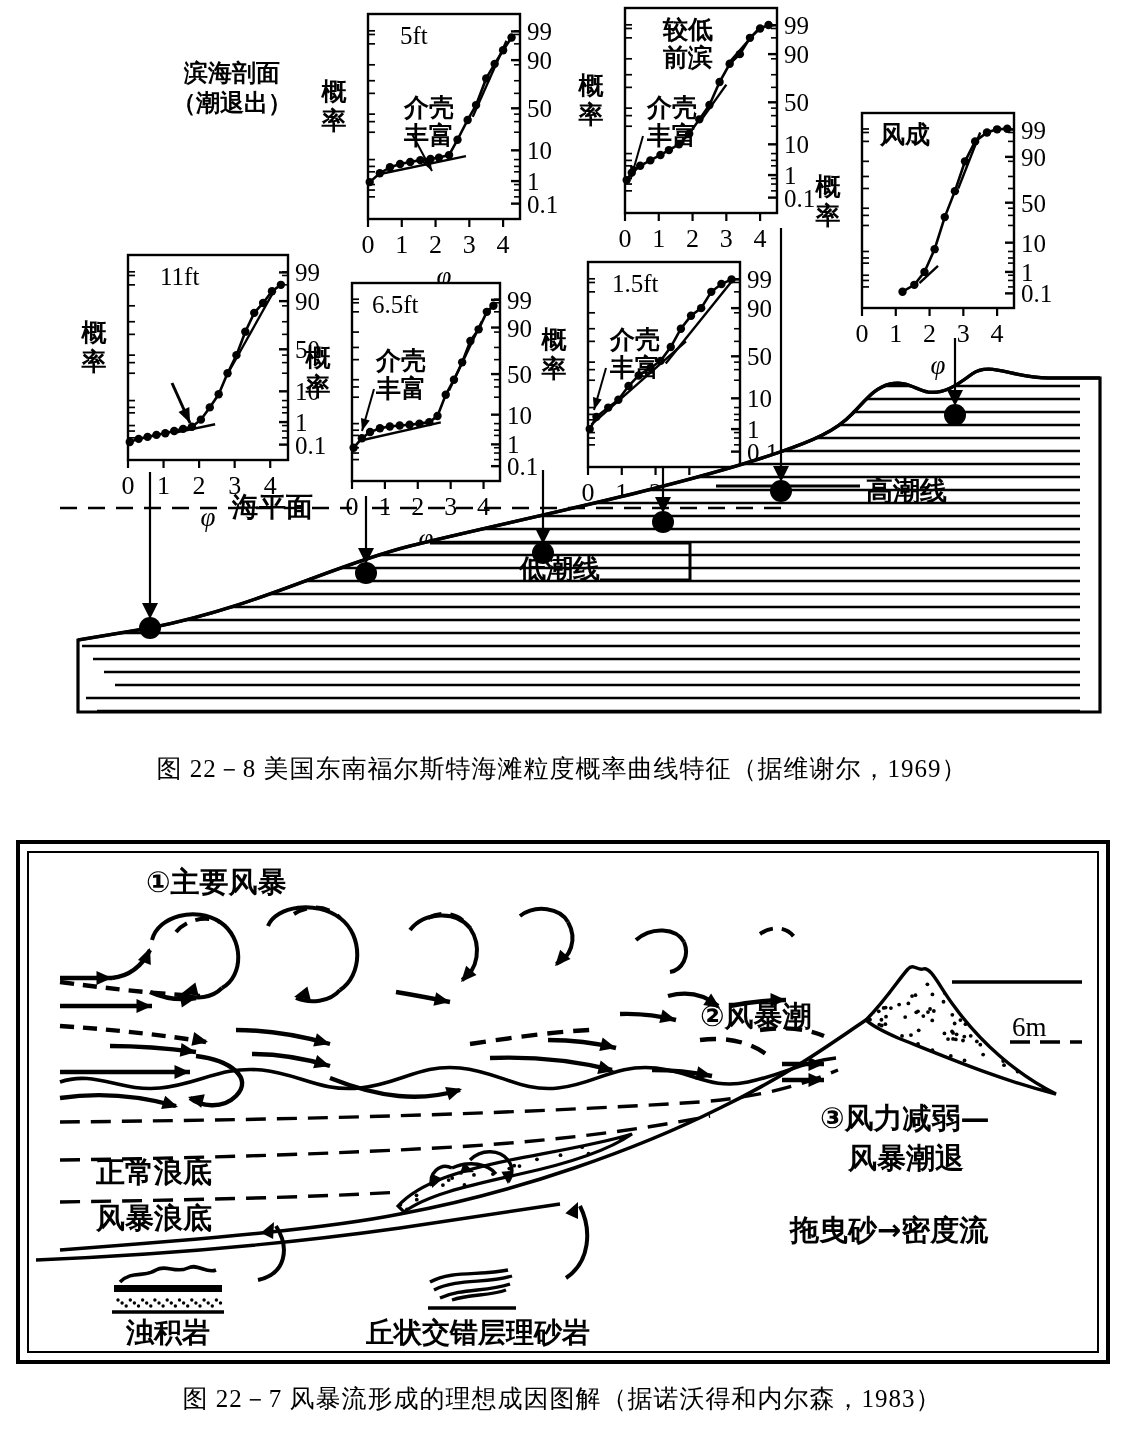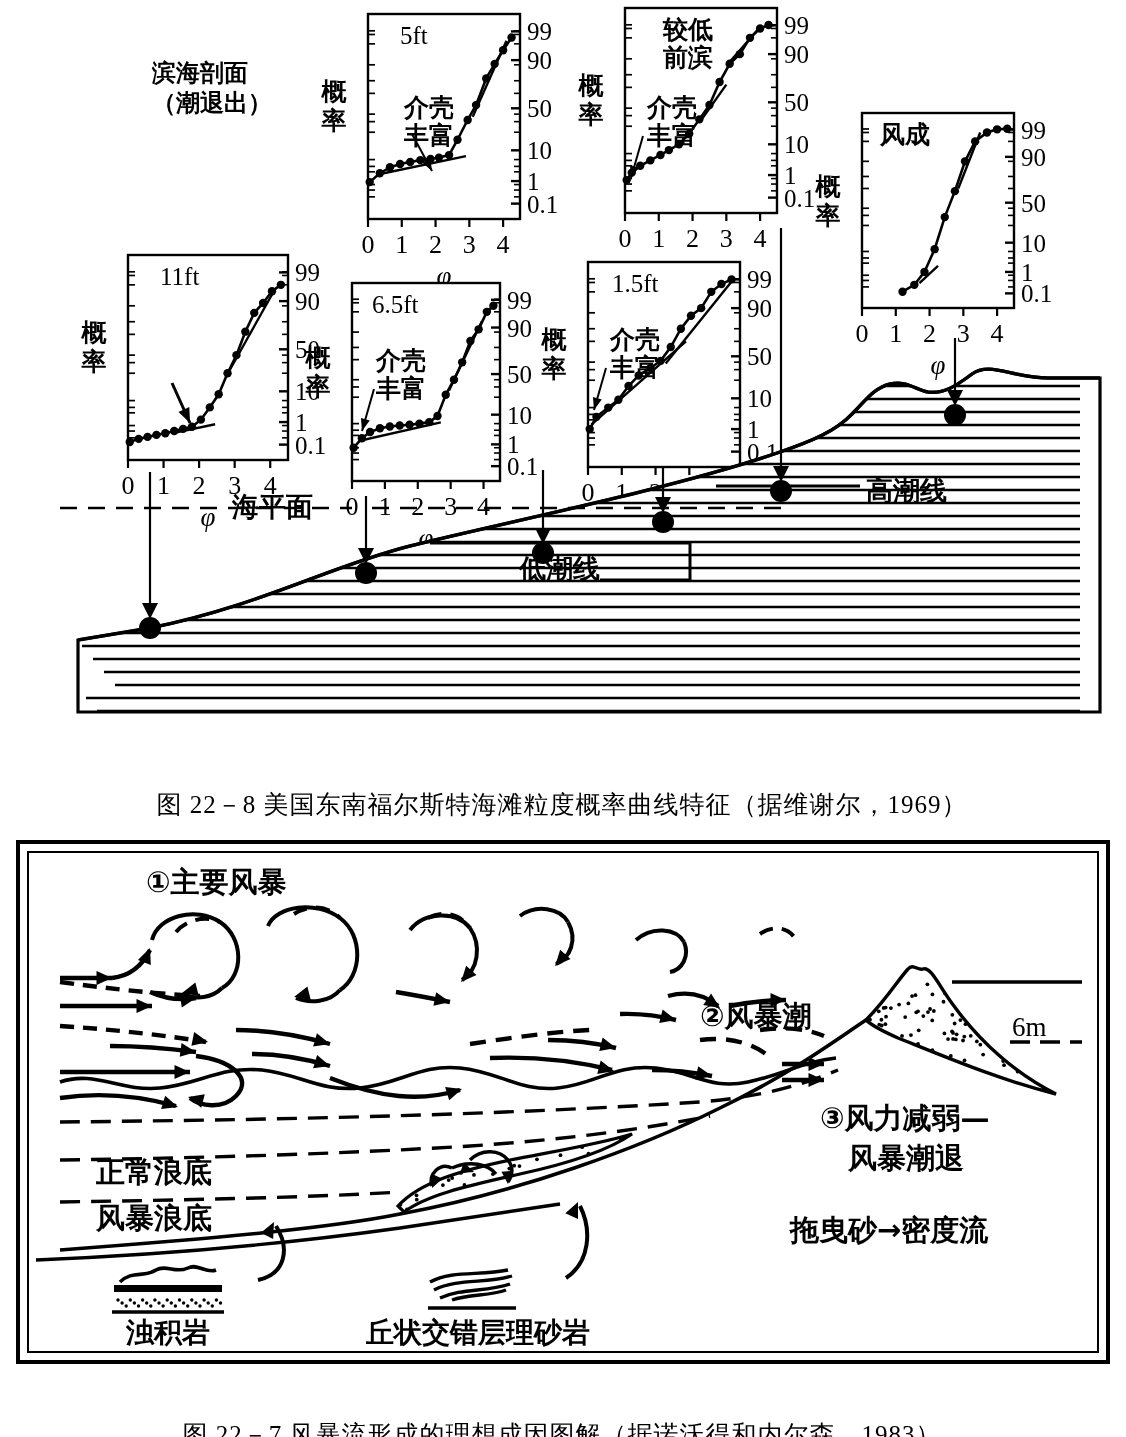--- a/index.html
+++ b/index.html
@@ -2,24 +2,24 @@
 <html><head>
 <meta charset="utf-8">
 <style>
   html,body{margin:0;padding:0;background:#fff;}
   body{width:1126px;height:1437px;position:relative;
        font-family:"Liberation Serif","DejaVu Serif",serif;color:#000;}
   .fig{position:absolute;left:0;top:0;width:1126px;}
   #fig228{height:800px;}
   #fig229{top:830px;height:607px;}
   svg{display:block;}
-  .cap{position:absolute;width:1124px;text-align:center;font-size:25px;letter-spacing:1px;margin-top:36px;}
+  .cap{position:absolute;width:1124px;text-align:center;font-size:25px;letter-spacing:1px;}
   #cap228{top:752px;}
   #cap229{top:1382px;}
-  .ttl{position:absolute;font-size:24px;font-weight:bold;line-height:1.25;}
+  .ttl{position:absolute;font-size:24px;font-weight:bold;line-height:1.25;text-align:center;}
   #maintitle{left:152px;top:58px;width:160px;}
 </style>
 </head>
 <body>
 
 <div class="fig" id="fig228">
   <svg id="svg228" width="1126" height="800" viewBox="0 0 1126 800">
       <g>
         <rect x="368" y="14" width="152" height="205" fill="#fff" stroke="#000" stroke-width="2.4"></rect>
         <line x1="368" y1="30.810000000000002" x2="375" y2="30.810000000000002" stroke="#000" stroke-width="1.7"></line>

